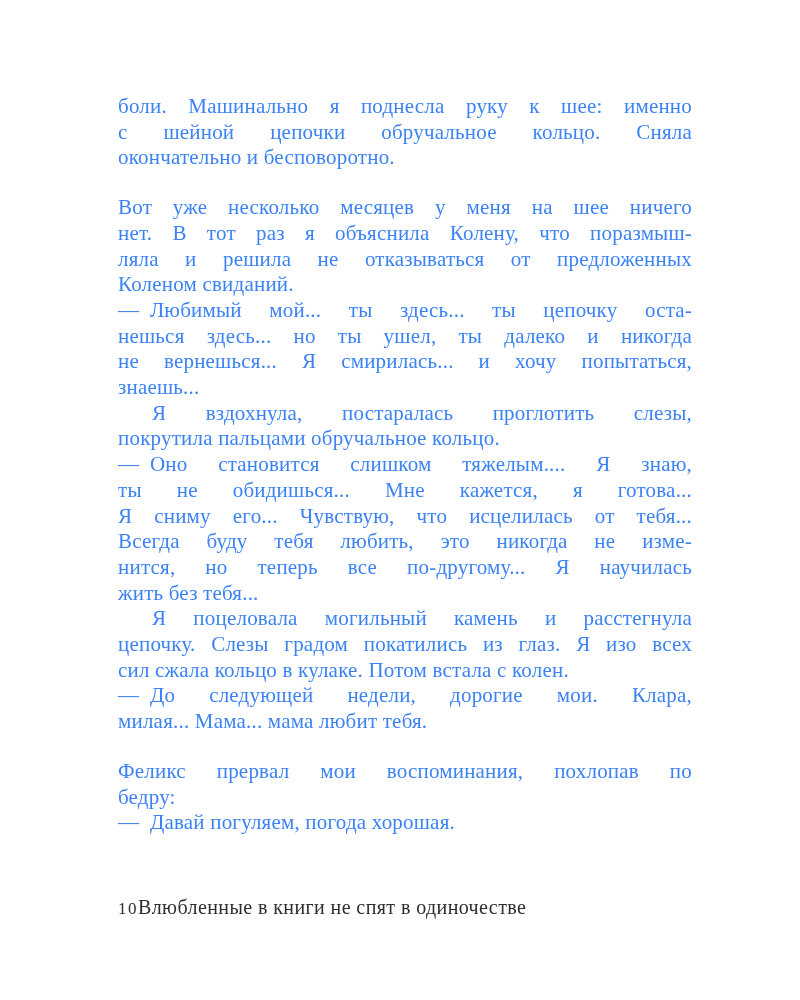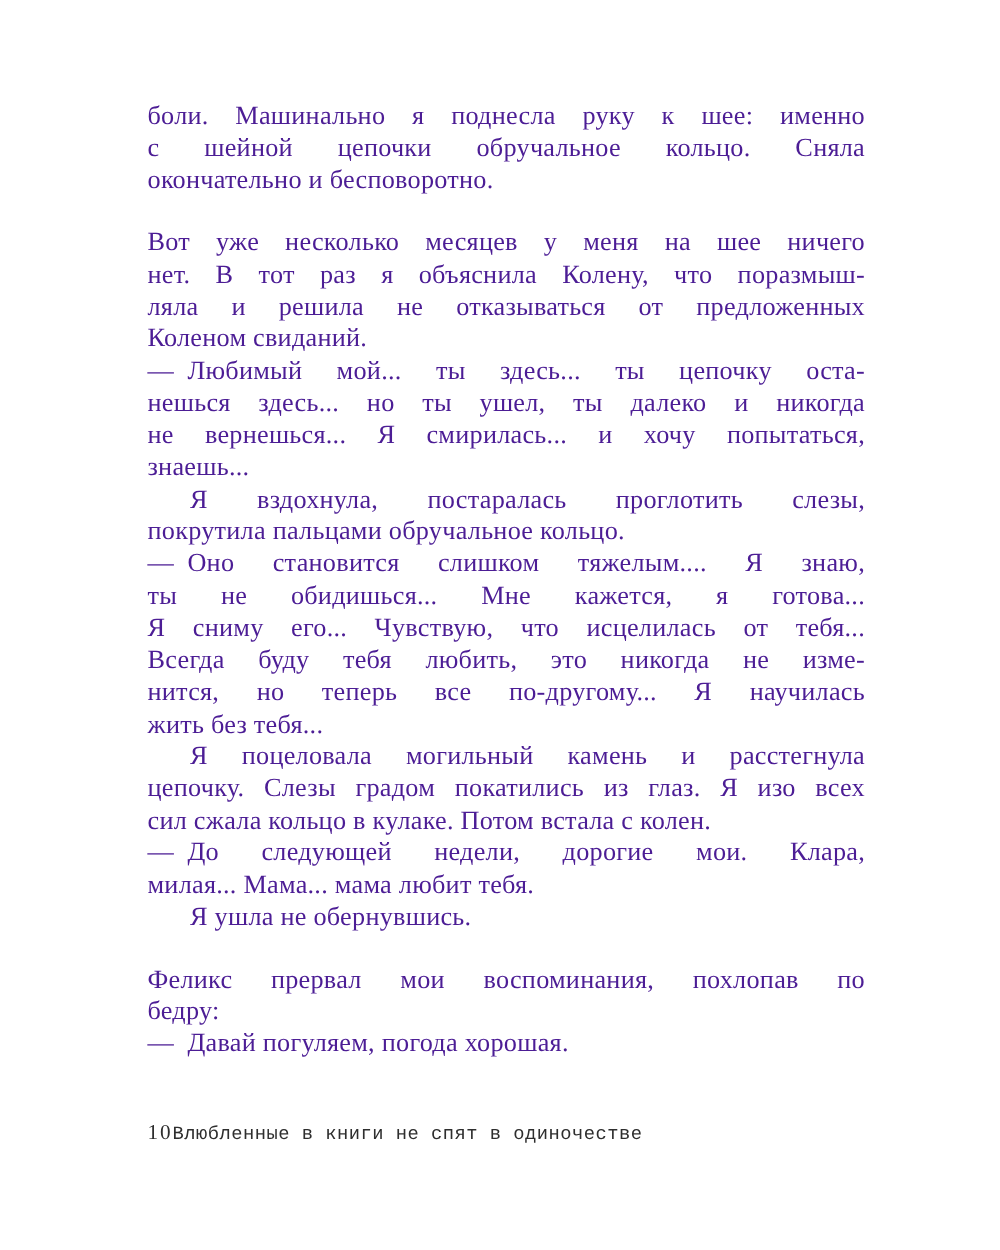--- a/index.html
+++ b/index.html
@@ -11,23 +11,23 @@
     position: relative;
     width: 800px;
     height: 1000px;
     background: #ffffff;
     overflow: hidden;
     font-family: "Liberation Serif", "DejaVu Serif", serif;
   }
   .textblock {
     position: absolute;
     left: 118px;
-    top: 80px;
+    top: 94px;
     width: 574px;
-    color: #4c1d95;
+    color: #3b82f6;
     font-size: 21px;
     line-height: 25.7px;
     letter-spacing: 0.2px;
   }
   .line {
     min-height: 25.7px;
     white-space: normal;
   }
   .line.j {
     text-align: justify;
@@ -47,23 +47,22 @@
     width: 574px;
     display: flex;
     align-items: baseline;
     color: #2e2e2e;
   }
   .pagenum {
     font-size: 17px;
     letter-spacing: 1.5px;
   }
   .runtitle {
-    font-size: 15px;
+    font-size: 20px;
     letter-spacing: 0.4px;
-    font-family: Liberation Mono, monospace;
   }
 </style>
 </head>
 <body>
 
 <div class="page">
   <div class="textblock">
       <div class="line j">боли. Машинально я поднесла руку к шее: именно</div>
       <div class="line j">с шейной цепочки обручальное кольцо. Сняла</div>
       <div class="line">окончательно и бесповоротно.</div>
@@ -82,21 +81,20 @@
       <div class="line j">ты не обидишься... Мне кажется, я готова...</div>
       <div class="line j">Я сниму его... Чувствую, что исцелилась от тебя...</div>
       <div class="line j">Всегда буду тебя любить, это никогда не изме-</div>
       <div class="line j">нится, но теперь все по-другому... Я научилась</div>
       <div class="line">жить без тебя...</div>
       <div class="line j in">Я поцеловала могильный камень и расстегнула</div>
       <div class="line j">цепочку. Слезы градом покатились из глаз. Я изо всех</div>
       <div class="line">сил сжала кольцо в кулаке. Потом встала с колен.</div>
       <div class="line j">— До следующей недели, дорогие мои. Клара,</div>
       <div class="line">милая... Мама... мама любит тебя.</div>
-      <div class="line in">Я ушла не обернувшись.</div>
       <div class="gap"></div>
       <div class="line j">Феликс прервал мои воспоминания, похлопав по</div>
       <div class="line">бедру:</div>
       <div class="line">— Давай погуляем, погода хорошая.</div>
     </div>
   <div class="footer">
     <span class="pagenum">10</span>
     <span class="runtitle">Влюбленные в книги не спят в одиночестве</span>
   </div>
 </div>

